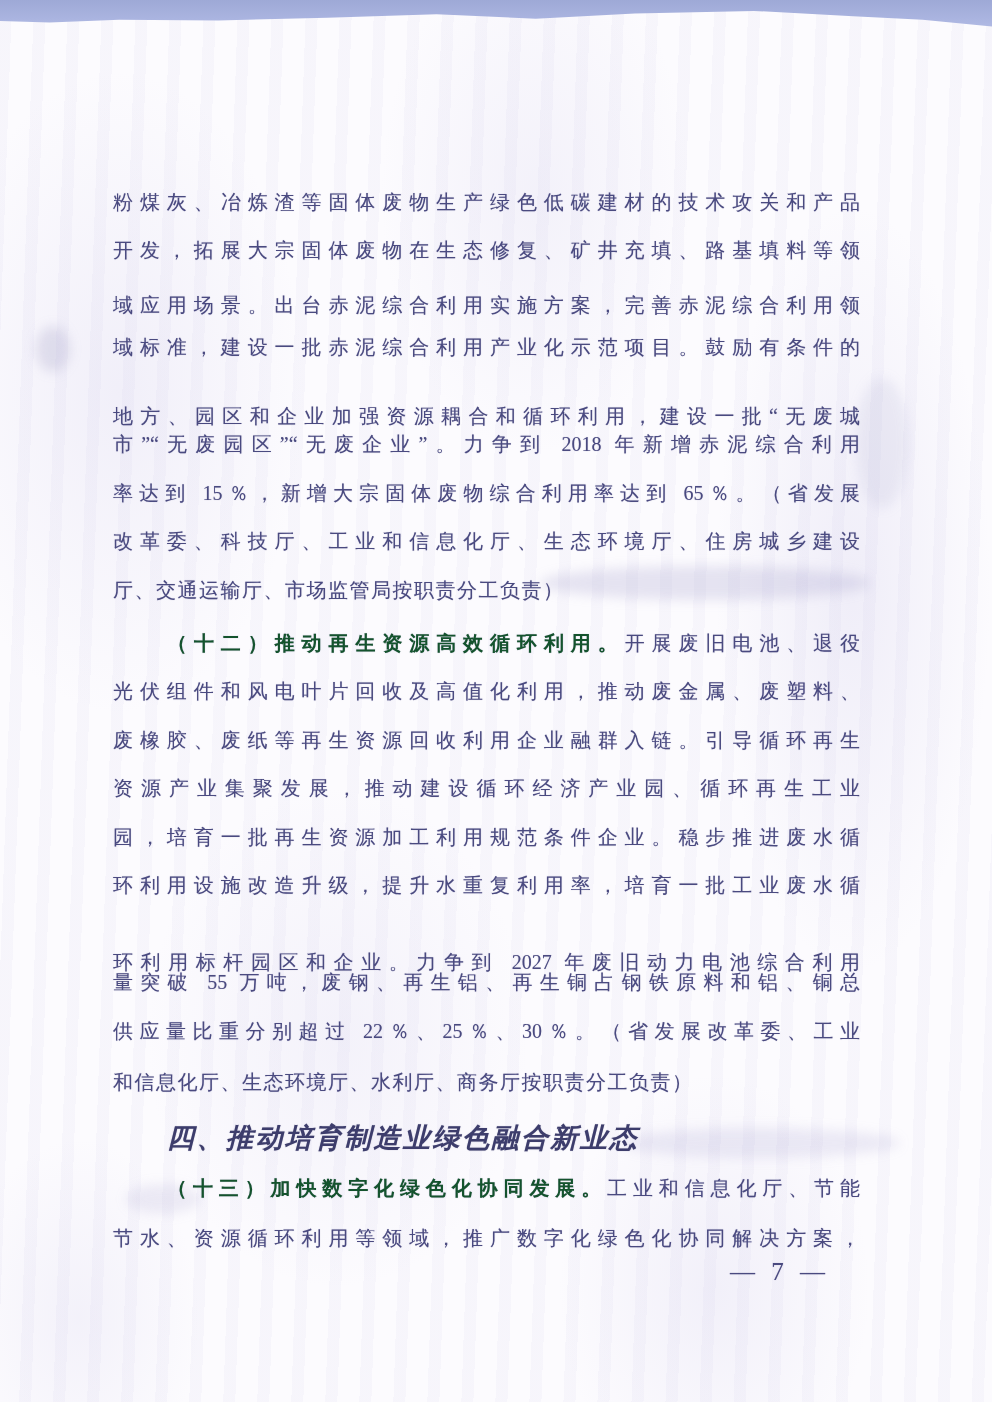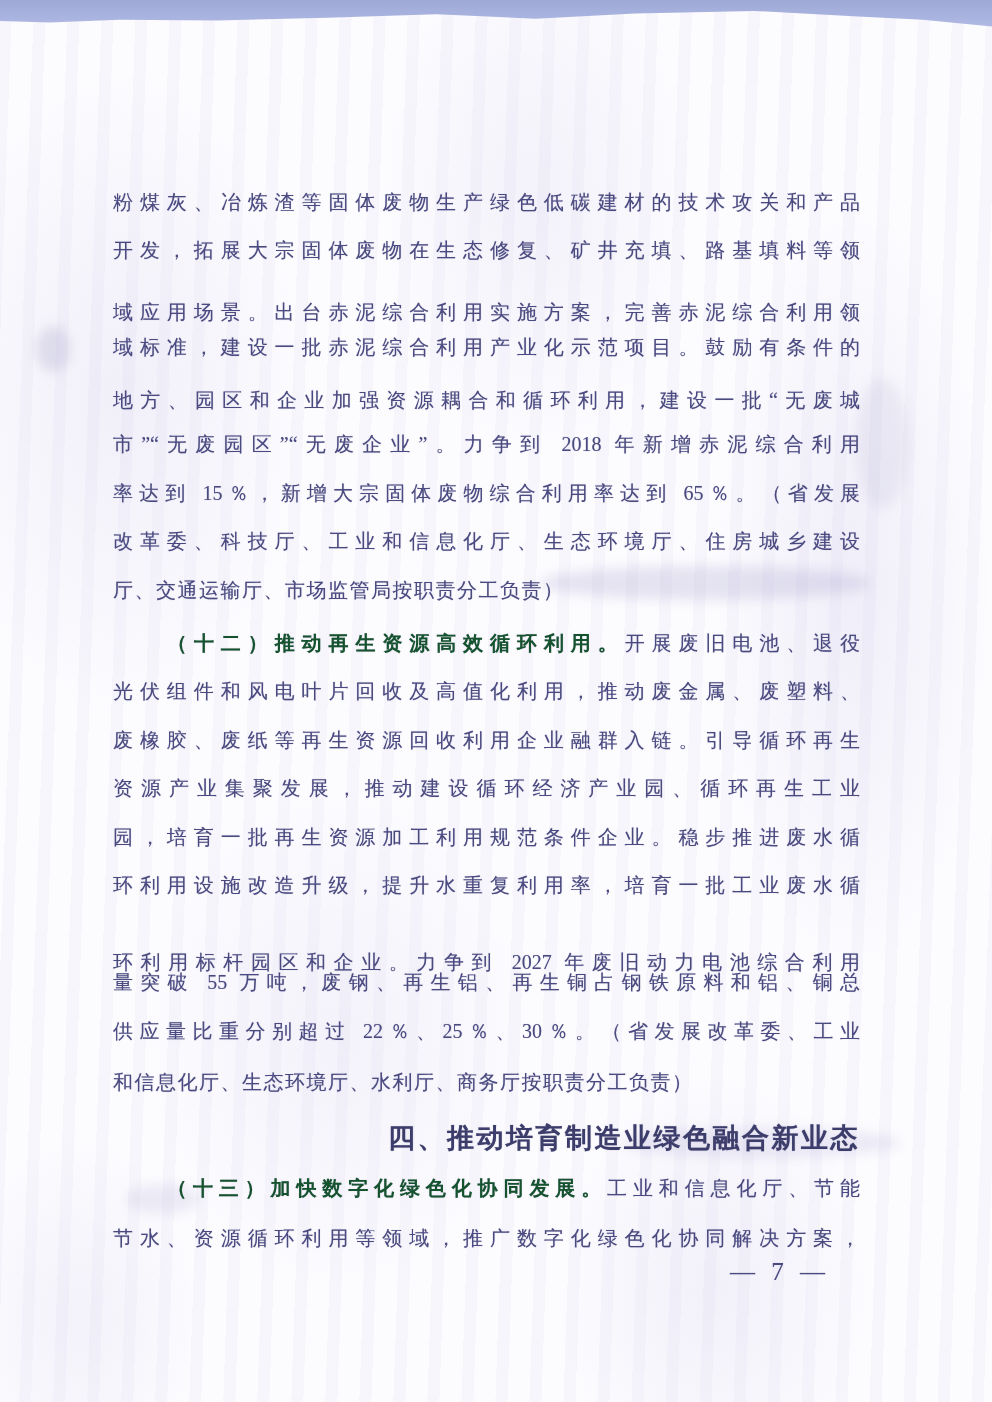--- a/index.html
+++ b/index.html
@@ -49,22 +49,23 @@
   .b{font-weight:bold;color:#14532d;}
   .u{
     text-underline-offset:8px;
     text-decoration-thickness:2.5px;
     text-decoration-color:#55558f;
   }
   .heading{
     font-family:"Liberation Sans","DejaVu Sans",sans-serif;
     font-weight:bold;color:#3d3d6c;
     font-size:27px;letter-spacing:2.5px;
-    text-align:right;text-align-last:auto;
+    text-align:left;text-align-last:auto;
     text-shadow:0 0 1px rgba(61,61,108,.45);
+    font-style:italic;
   }
   .pagenum{
     position:absolute;top:1258px;left:730px;
     font-size:25px;color:#4a4a80;letter-spacing:5px;
     text-shadow:0 0 1px rgba(74,74,128,.40);
   }
 </style>
 </head>
 <body>
 
@@ -73,23 +74,23 @@
   <div class="band"></div>
   <div class="smudge s1"></div>
   <div class="smudge s2"></div>
   <div class="smudge s3"></div>
   <div class="smudge s4"></div>
   <div class="smudge s5"></div>
 
   <main>
     <div class="ln j" style="top:190px"><span>粉煤灰、冶炼渣等固体废物生产绿色低碳建材的技术攻关和产品</span></div>
     <div class="ln j" style="top:238px"><span>开发，拓展大宗固体废物在生态修复、矿井充填、路基填料等领</span></div>
-    <div class="ln j" style="top:300px"><span>域应用场景。出台赤泥综合利用实施方案，完善赤泥综合利用领</span></div>
+    <div class="ln j" style="top:293px"><span>域应用场景。出台赤泥综合利用实施方案，完善赤泥综合利用领</span></div>
     <div class="ln j" style="top:335px"><span>域标准，建设一批赤泥综合利用产业化示范项目。鼓励有条件的</span></div>
-    <div class="ln j" style="top:388px"><span>地方、园区和企业加强资源耦合和循环利用，建设一批“无废城</span></div>
+    <div class="ln j" style="top:404px"><span>地方、园区和企业加强资源耦合和循环利用，建设一批“无废城</span></div>
     <div class="ln j" style="top:432px"><span>市”“无废园区”“无废企业”。力争到 2018 年新增赤泥综合利用</span></div>
     <div class="ln j" style="top:481px"><span>率达到 15％，新增大宗固体废物综合利用率达到 65％。（省发展</span></div>
     <div class="ln j" style="top:529px"><span>改革委、科技厅、</span><span class="u">工业和信息化厅</span><span>、生态环境厅、住房城乡建设</span></div>
     <div class="ln last" style="top:578px"><span>厅、交通运输厅、市场监管局按职责分工负责）</span></div>
 
     <div class="ln j indent" style="top:631px"><span class="b">（十二）推动再生资源高效循环利用。</span><span>开展废旧电池、退役</span></div>
     <div class="ln j" style="top:679px"><span>光伏组件和风电叶片回收及高值化利用，推动废金属、废塑料、</span></div>
     <div class="ln j" style="top:728px"><span>废橡胶、废纸等再生资源回收利用企业融群入链。引导循环再生</span></div>
     <div class="ln j" style="top:776px"><span>资源产业集聚发展，推动建设循环经济产业园、循环再生工业</span></div>
     <div class="ln j" style="top:825px"><span>园，培育一批再生资源加工利用规范条件企业。稳步推进废水循</span></div>

